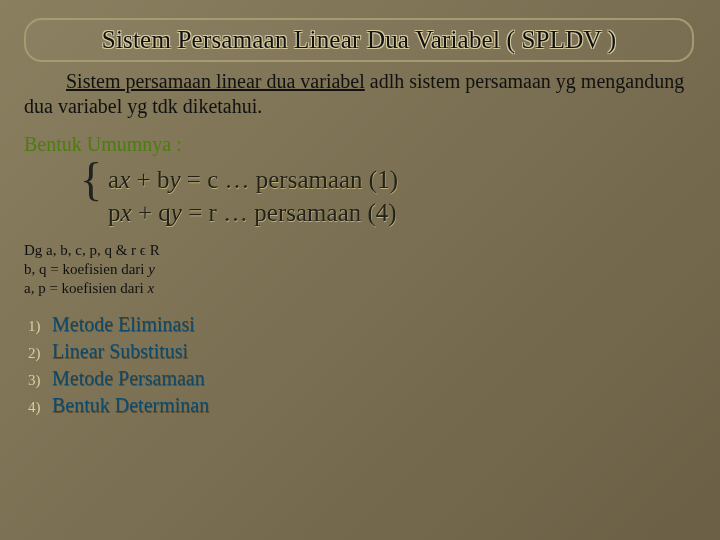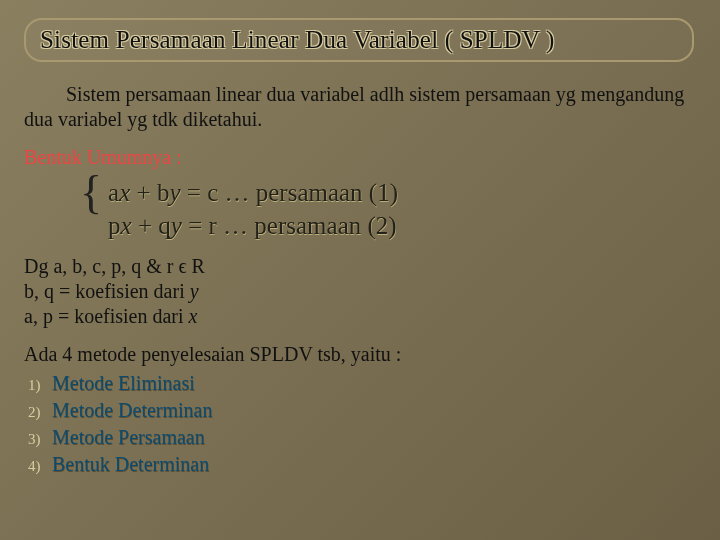--- a/index.html
+++ b/index.html
@@ -13,42 +13,43 @@
   }
   .slide {
     width: 100%;
     height: 100%;
     padding: 18px 24px 18px 24px;
   }
   .title-box {
     border: 2px solid #a89970;
     border-radius: 18px;
     padding: 6px 14px;
-    margin-bottom: 20px;
+    margin-bottom: 7px;
     display: inline-block;
     width: 670px;
+    text-align: center;
     background: rgba(255,255,255,0.02);
   }
   .title {
     font-size: 25px;
     color: #111;
     text-shadow: 1px 1px 0 #d6cba0, -1px -1px 0 #d6cba0, 1px -1px 0 #d6cba0, -1px 1px 0 #d6cba0;
     letter-spacing: 0.2px;
   }
   .body-text {
     font-size: 20px;
     color: #111;
     line-height: 1.25;
     margin-bottom: 14px;
   }
   .body-text .indent { display:inline-block; width: 42px; }
-  .underline { }
+  .underline { text-decoration: underline; }
   .section-label {
     font-size: 20px;
-    color: #ef4444;
+    color: #4d7c0f;
     margin-bottom: 8px;
   }
   .eq-block {
     display: flex;
     align-items: flex-start;
     margin-left: 56px;
     margin-bottom: 12px;
   }
   .brace {
     font-size: 46px;
@@ -59,21 +60,21 @@
     top: -6px;
   }
   .eqs {
     font-size: 25px;
     color: #23221a;
     text-shadow: 0.5px 0.5px 0 #bdb07c;
     line-height: 1.3;
   }
   .ital { font-style: italic; }
   .notes {
-    font-size: 20px;
+    font-size: 15px;
     color: #111;
     line-height: 1.25;
     margin-bottom: 14px;
   }
   .elem { font-family: inherit; }
   .methods-intro {
     font-size: 20px;
     color: #111;
     margin-bottom: 4px;
   }
@@ -115,47 +116,46 @@
 
   <div class="section-label">Bentuk Umumnya :</div>
 
   <div class="eq-block">
     <div class="brace">{</div>
     <div class="eqs">
       <div>
         <span>a</span><span class="ital">x</span><span> + b</span><span class="ital">y</span><span> = c … persamaan (1)</span>
       </div>
       <div>
-        <span>p</span><span class="ital">x</span><span> + q</span><span class="ital">y</span><span> = r … persamaan (2)</span>
+        <span>p</span><span class="ital">x</span><span> + q</span><span class="ital">y</span><span> = r … persamaan (4)</span>
       </div>
     </div>
   </div>
 
   <div class="notes">
     <div>
       <span>Dg a, b, c, p, q &amp; r </span><span class="elem">ϵ</span><span> R</span>
     </div>
     <div>
       <span>b, q = koefisien dari </span><span class="ital">y</span>
     </div>
     <div>
       <span>a, p = koefisien dari </span><span class="ital">x</span>
     </div>
   </div>
 
-  <div class="methods-intro">Ada 4 metode penyelesaian SPLDV tsb, yaitu :</div>
 
   <ul class="methods-list">
     <li>
       <span class="num">1)</span>
       <span class="mname">Metode Eliminasi</span>
     </li>
     <li>
       <span class="num">2)</span>
-      <span class="mname">Metode Determinan</span>
+      <span class="mname">Linear Substitusi</span>
     </li>
     <li>
       <span class="num">3)</span>
       <span class="mname">Metode Persamaan</span>
     </li>
     <li>
       <span class="num">4)</span>
       <span class="mname">Bentuk Determinan</span>
     </li>
   </ul>

